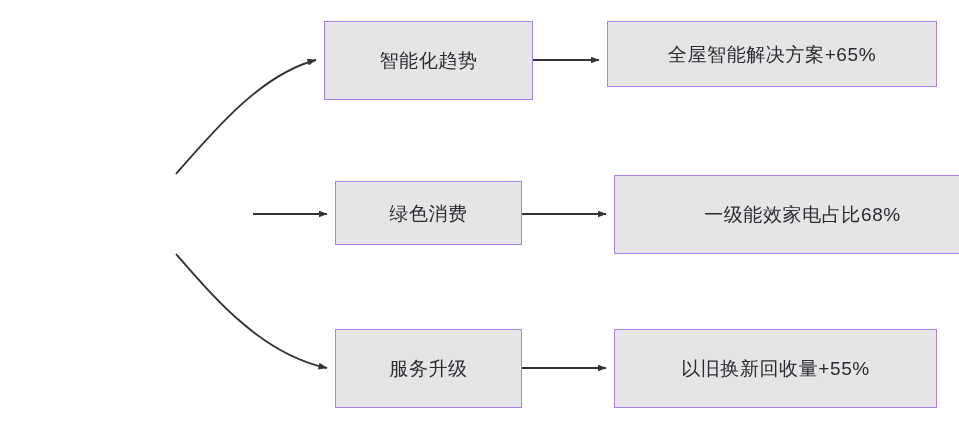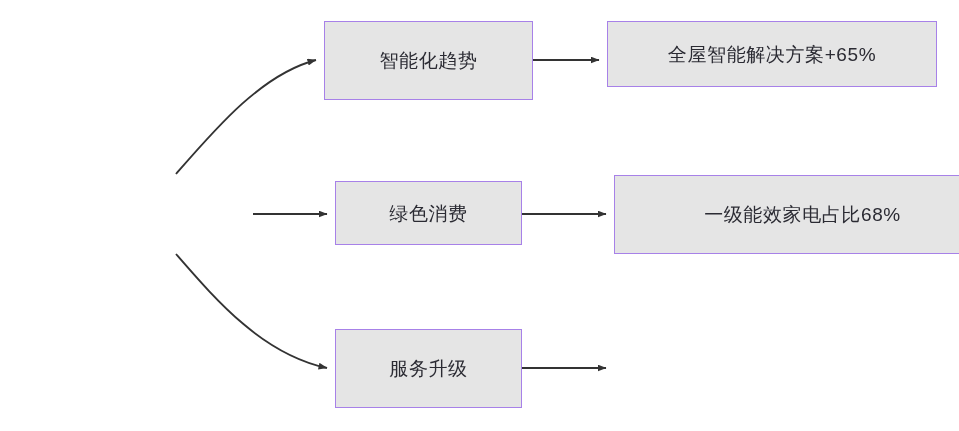--- a/index.html
+++ b/index.html
@@ -132,14 +132,17 @@
   </div>
 
   <div class="node" id="node-smart-home">
     <span class="node-label">全屋智能解决方案+65%</span>
   </div>
 
   <div class="node" id="node-energy">
     <span class="node-label">一级能效家电占比68%</span>
   </div>
 
+  <div class="node" id="node-tradein">
+    <span class="node-label">以旧换新回收量+55%</span>
+  </div>
 
 </div>
 
 </body></html>

